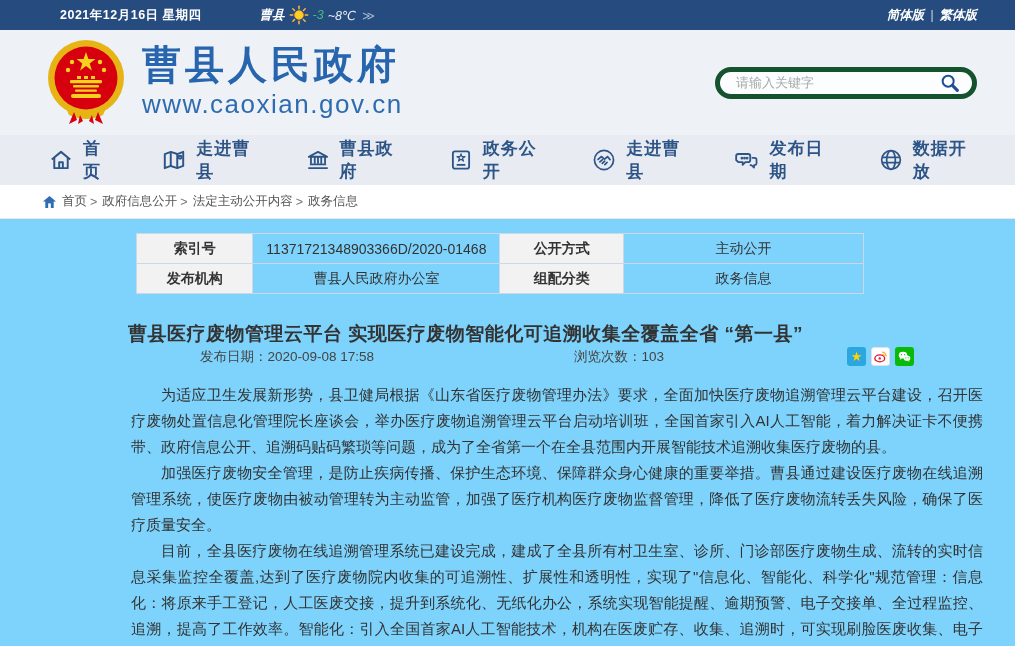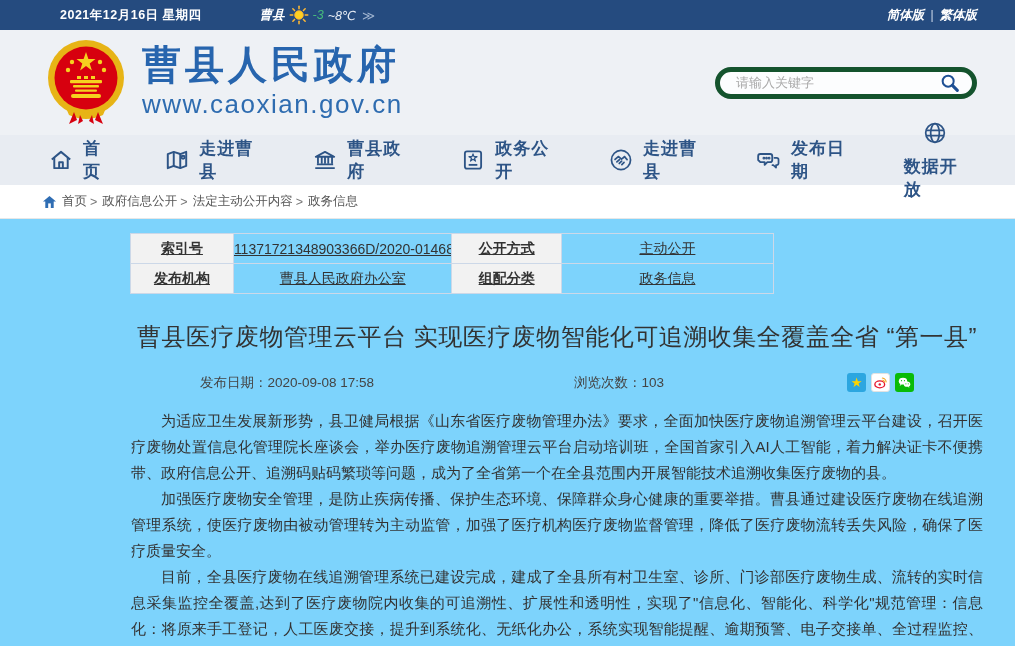--- a/index.html
+++ b/index.html
@@ -53,55 +53,55 @@
 
   
   .nav {
     height:50px; background:#e8ecf2; display:flex; align-items:center;
     padding:0 48px; gap:0;
   }
   .nav-item {
     display:flex; align-items:center; gap:9px; cursor:pointer;
     margin-right:54px;
   }
-  .nav-item:last-child { margin-right:0;flex-direction:column; }
+  .nav-item:last-child { margin-right:0; }
   .nav-item .label { font-size:17px; font-weight:bold; color:#2d5486; letter-spacing:1px; }
   .nav-icon { width:26px; height:26px; }
 
   
   .breadcrumb {
     height:34px; background:#fff; border-bottom:1px solid #e7e7e7;
     display:flex; align-items:center; padding:0 42px; font-size:12.5px; color:#555;
   }
   .breadcrumb .crumb { cursor:pointer; margin-left:5px; }
   .breadcrumb .sep { color:#777; margin-left:3px; }
   .crumb-home-icon { width:15px; height:14px; }
 
   
   .main { width:858px; margin-left:128px; padding-top:14px; }
 
   table.info-table {
-    border-collapse:collapse; width:644px; margin-left:2px;
-    table-layout:fixed; font-size:14px;text-decoration:underline;
+    border-collapse:collapse; width:728px; margin-left:8px;
+    table-layout:fixed; font-size:14px;
   }
   .info-table td {
     border:1px solid #ccd8e8; height:30px; text-align:center;
     overflow:hidden; white-space:nowrap; color:#333;
   }
   .info-table td.lbl { background:#f2f2f2; font-weight:bold; width:16%; }
   .info-table td.val-wide { width:34%; }
   .info-table td.lbl2 { background:#f2f2f2; font-weight:bold; width:17%; }
   .info-table td.val2 { width:33%; }
 
   .article-title {
-    margin-top:27px; text-align:center; font-size:24px; font-weight:normal;
+    margin-top:27px; text-align:left; font-size:19px; font-weight:bold;
     color:#333; letter-spacing:.5px;
   }
   .article-meta {
-    margin-top:20px; display:flex; align-items:center; font-size:13.5px; color:#444;
+    display:flex; align-items:center; font-size:13.5px; color:#444;
     padding:0 72px;
   }
   .article-meta .views { margin-left:200px; }
   .share { margin-left:auto; display:flex; gap:5px; align-items:center; }
   .share-icon {
     width:19px; height:19px; border-radius:3px; display:flex;
     align-items:center; justify-content:center; cursor:pointer;
   }
   .share-qzone { background:#2ca6e0; color:#ffd400; font-size:13px; line-height:1; }
   .share-weibo { background:#fff; border:1px solid #e2e2e2; }

